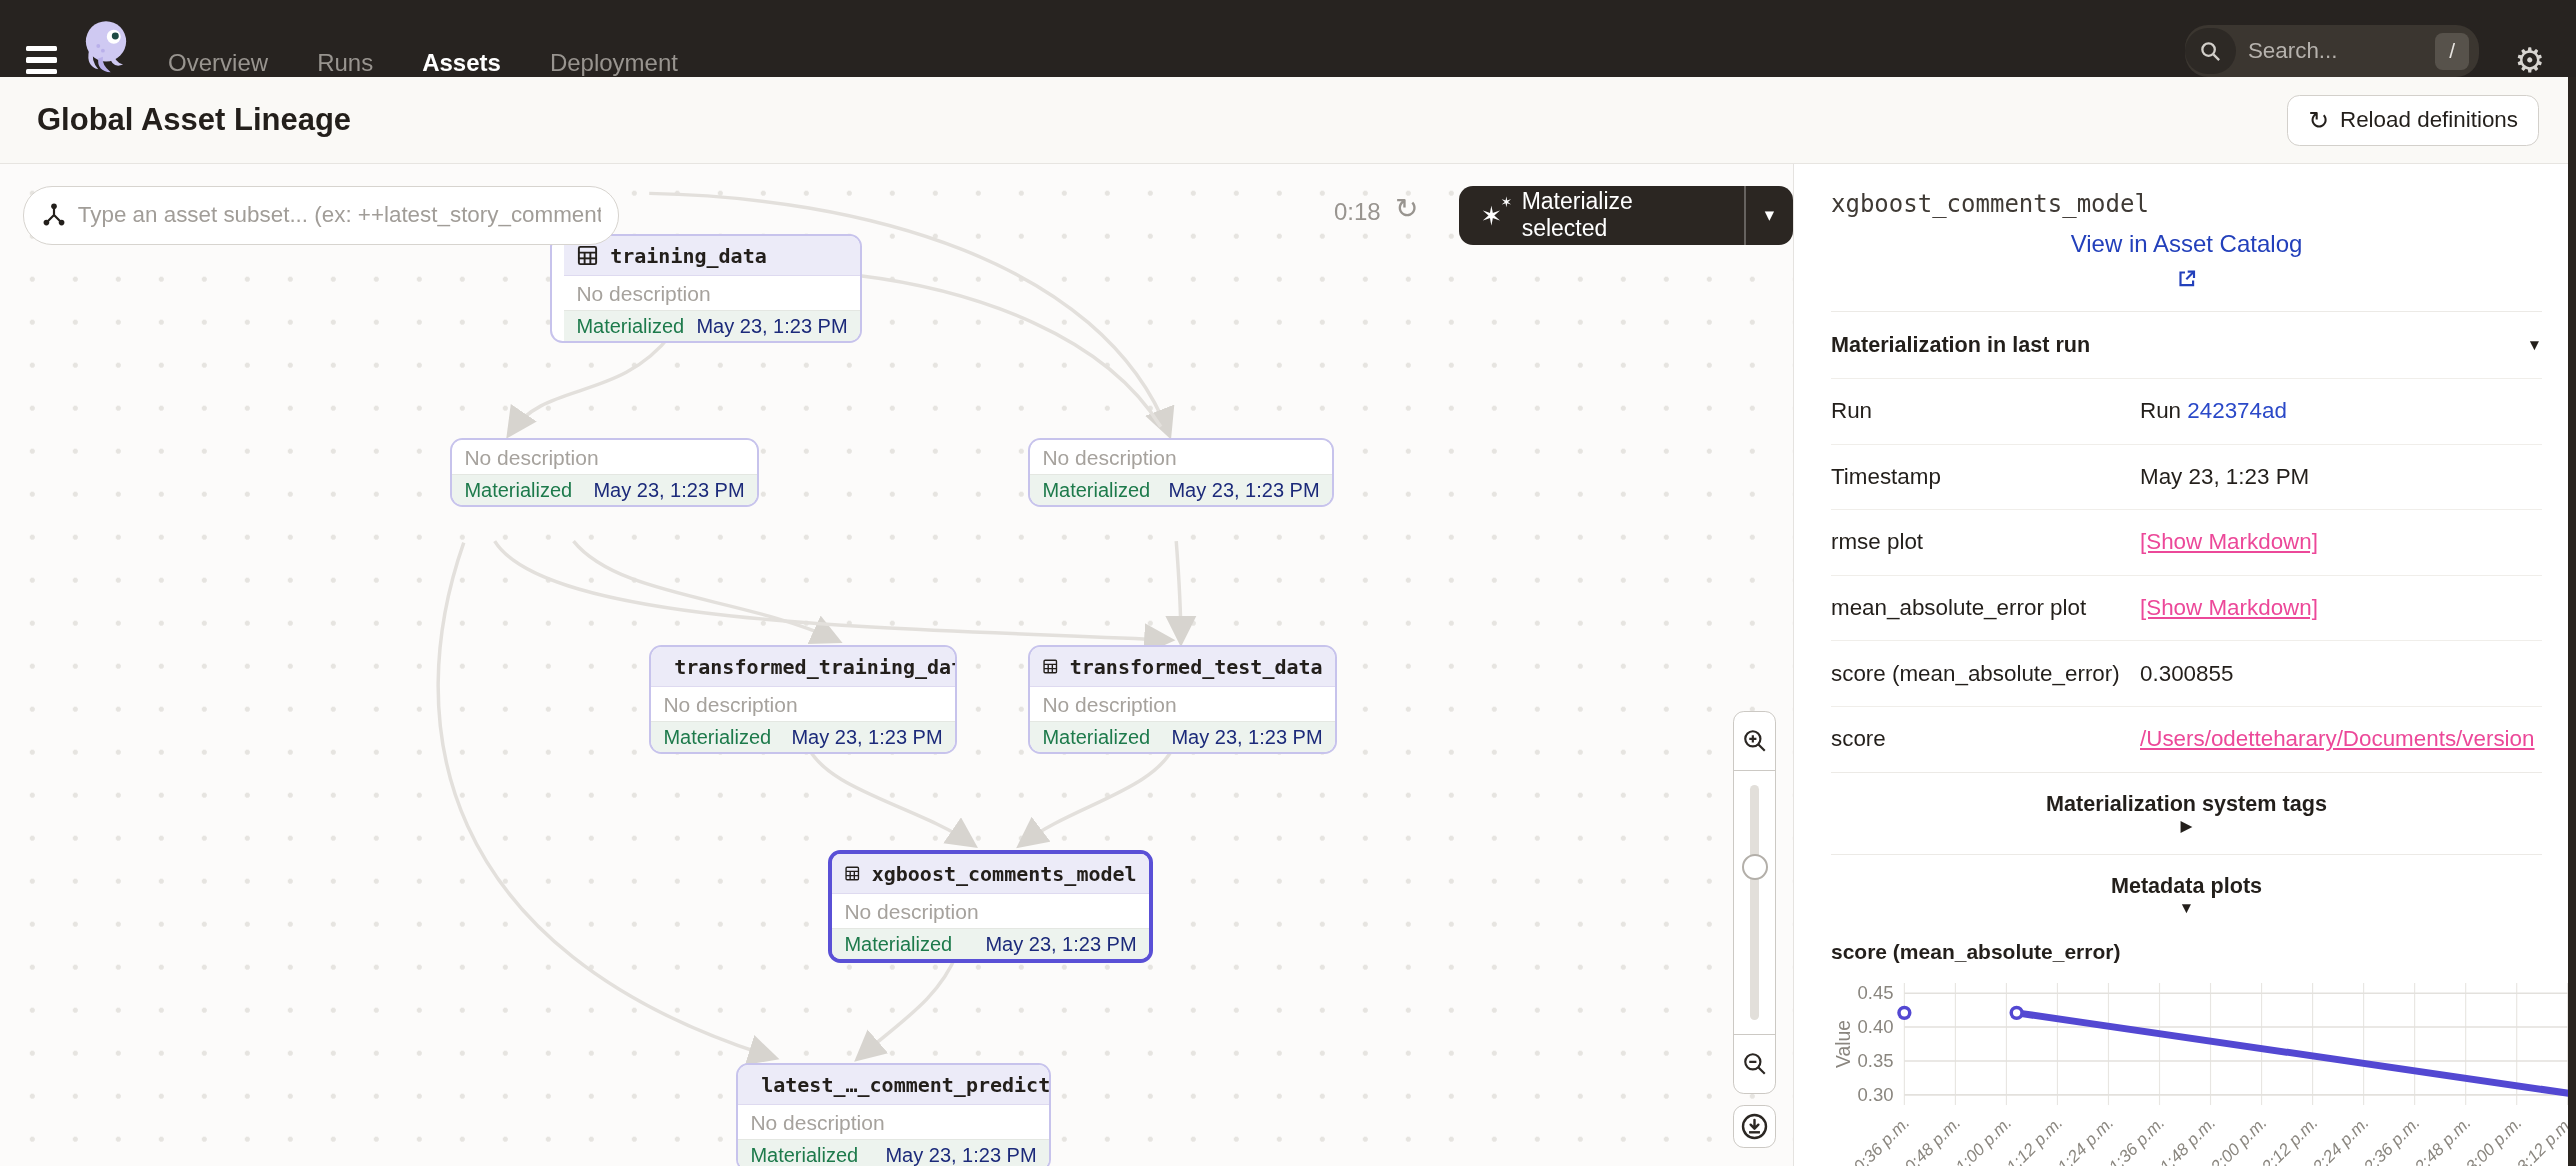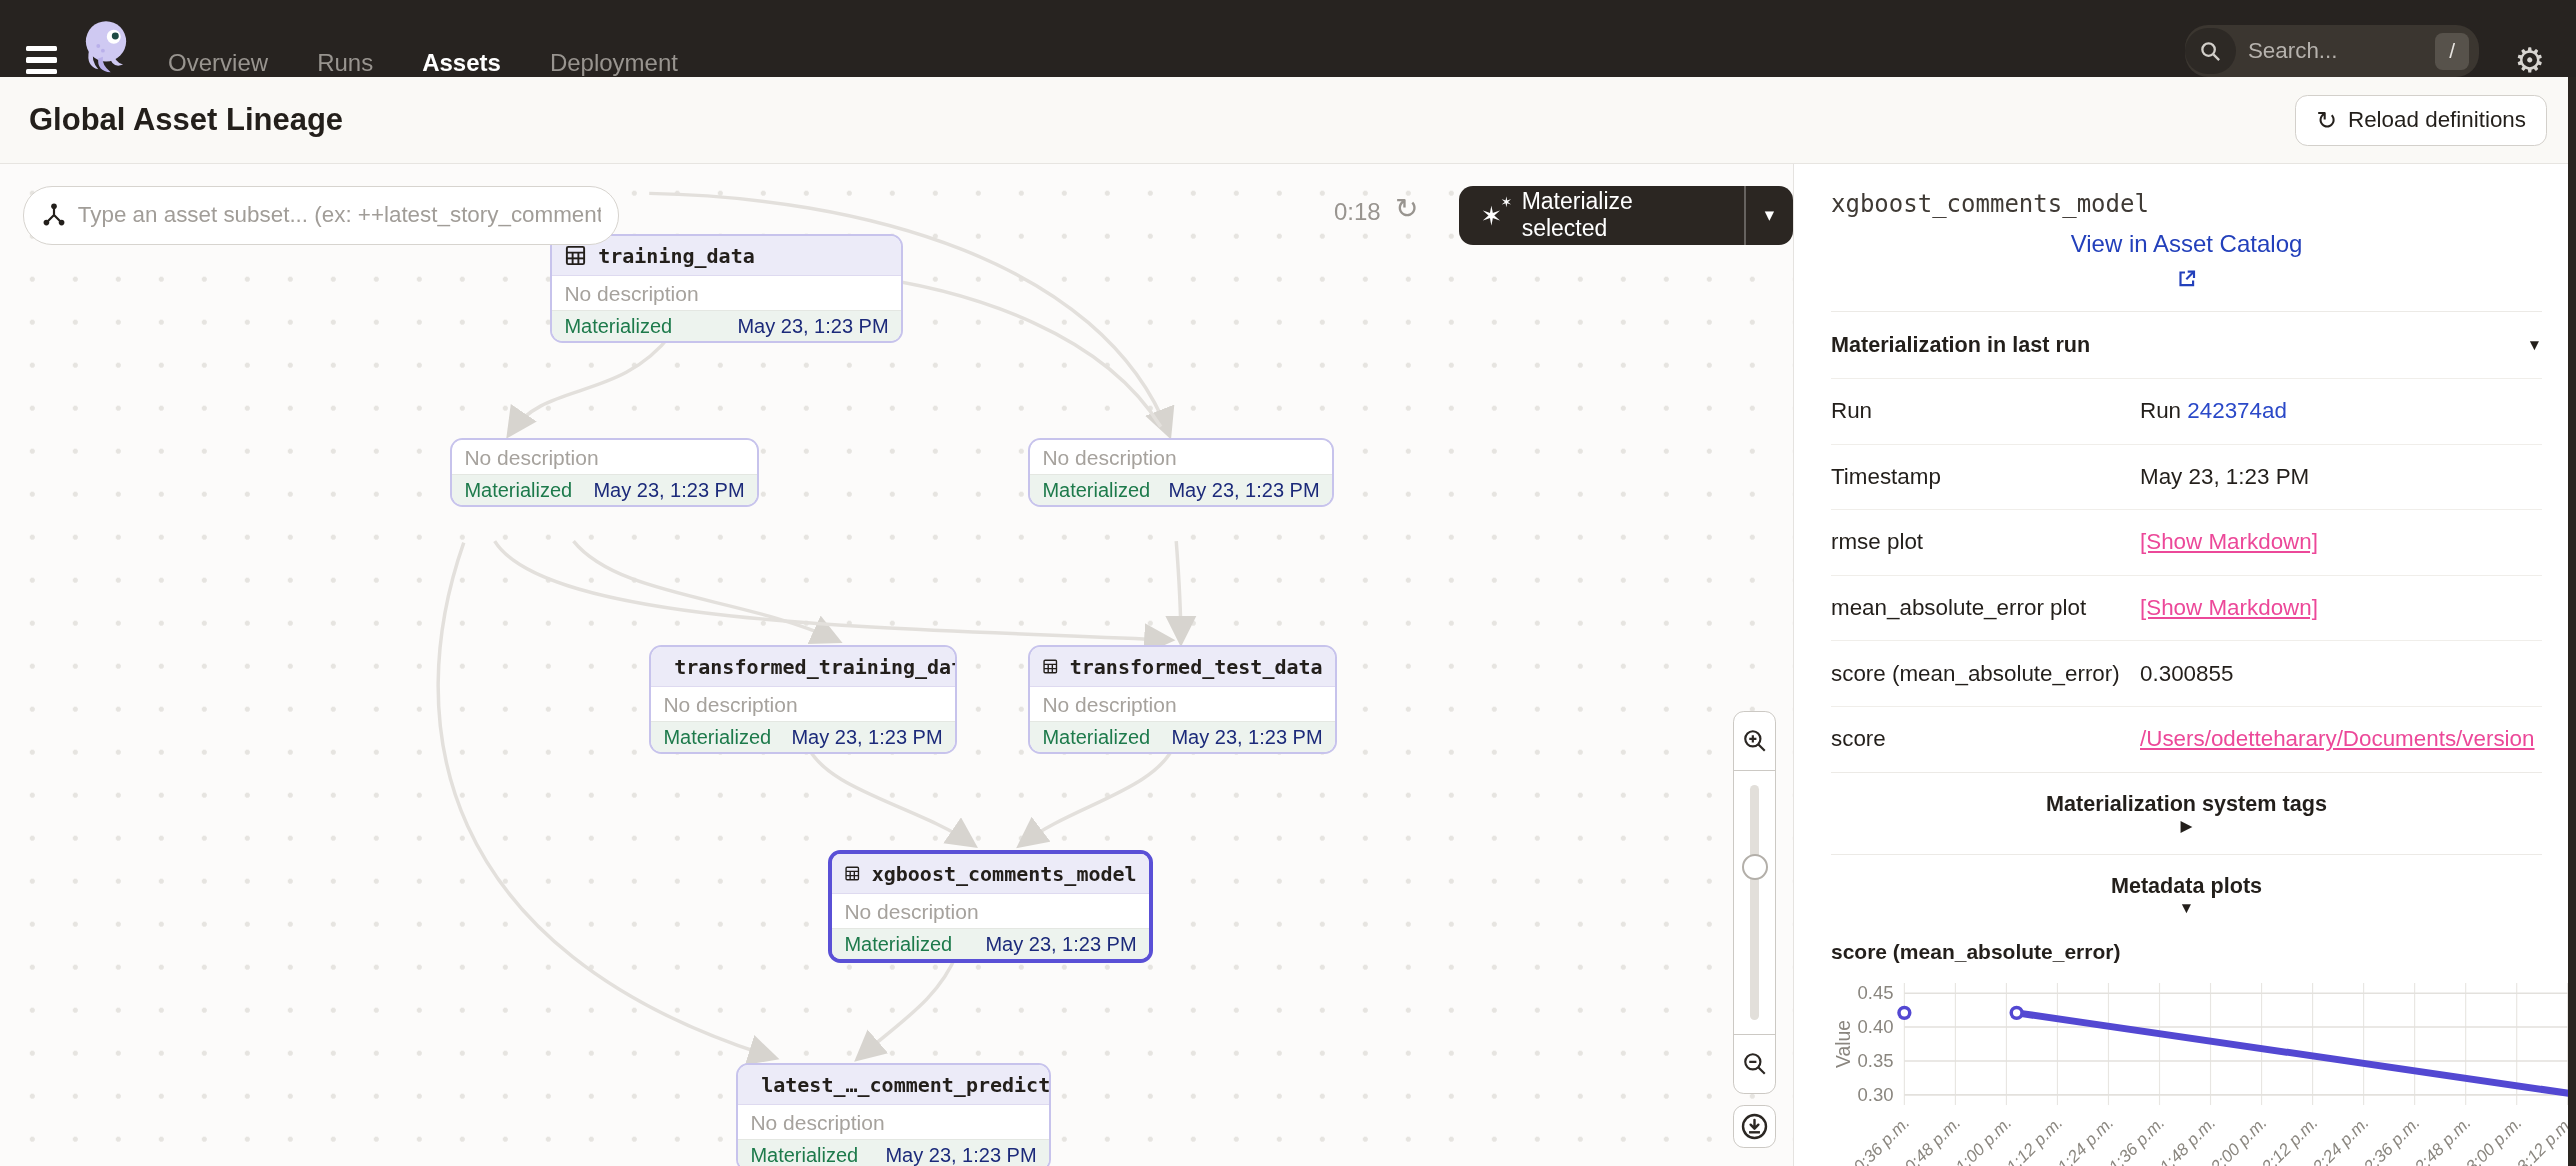--- a/index.html
+++ b/index.html
@@ -21,21 +21,21 @@
   .search-iconwrap { width:51px; height:46px; background:#2d2925; border-radius:23px;
     display:flex; align-items:center; justify-content:center; flex:0 0 auto; }
   .search-ph { color:#b6b2ad; font-size:22.4px; margin-left:12.4px; flex:1; }
   .kbd { background:#57524b; color:#e8e5e1; font-size:21px; border-radius:7.7px;
     width:34px; height:37px; display:flex; align-items:center; justify-content:center;
     margin-right:9.3px; }
   .gear { font-size:34px; color:#d8d5d1; margin-left:23px; cursor:pointer; line-height:1; }
 
   
   .pageheader { height:87px; background:#faf9f6; border-bottom:1.5px solid #e7e5e1;
-    display:flex; align-items:center; padding:0 29px; }
+    display:flex; align-items:center; padding:0 37px; }
   .pagetitle { font-size:31px; font-weight:bold; }
   .reload-btn { margin-left:auto; height:51px; border:1.5px solid #d3d0cb; background:#fff;
     border-radius:12.4px; display:flex; align-items:center; gap:10.8px; padding:0 20px;
     font-size:22.4px; cursor:pointer; color:#231f1b; }
   .refresh-glyph { font-size:25px; line-height:1; }
 
   
   .main { display:flex; height:1003px; }
   .graph-pane { position:relative; flex:1; overflow:hidden; background:#fcfbfa;
     background-image:radial-gradient(circle, #e6e4e0 2.3px, transparent 2.7px);
@@ -177,21 +177,21 @@
         <path d="M 868 221 C 800 308, 706 280, 660 348" fill="none" stroke="#e3e0dc" stroke-width="4.5" marker-end="url(#arrow)"></path>
         <path d="M 742 488 C 800 560, 960 560, 1082 616" fill="none" stroke="#e3e0dc" stroke-width="4.5" marker-end="url(#arrow)"></path>
         <path d="M 640 488 C 710 600, 1180 600, 1512 616" fill="none" stroke="#e3e0dc" stroke-width="4.5" marker-end="url(#arrow)"></path>
         <path d="M 1522 488 C 1526 540, 1528 580, 1528 616" fill="none" stroke="#e3e0dc" stroke-width="4.5" marker-end="url(#arrow)"></path>
         <path d="M 600 490 C 520 718, 560 1018, 1000 1156" fill="none" stroke="#e3e0dc" stroke-width="4.5" marker-end="url(#arrow)"></path>
         <path d="M 1044 751 C 1068 810, 1185 830, 1258 880" fill="none" stroke="#e3e0dc" stroke-width="4.5" marker-end="url(#arrow)"></path>
         <path d="M 1520 751 C 1496 810, 1388 830, 1322 880" fill="none" stroke="#e3e0dc" stroke-width="4.5" marker-end="url(#arrow)"></path>
         <path d="M 1238 1022 C 1215 1080, 1165 1110, 1112 1156" fill="none" stroke="#e3e0dc" stroke-width="4.5" marker-end="url(#arrow)"></path>
       </svg>
     <div id="nodes">
-        <div class="node" style="left: 550px; top: 70px; width: 353px;">
+        <div class="node" style="left: 550px; top: 70px; width: 312px; padding-left: 12px;">
           <div class="node-header">
             <svg width="23" height="23" viewBox="0 0 24 24" fill="none" stroke="#231f1b" stroke-width="2">
               <rect x="3" y="3" width="18" height="18" rx="1.5"></rect>
               <line x1="3" y1="9" x2="21" y2="9"></line>
               <line x1="3" y1="15" x2="21" y2="15"></line>
               <line x1="9" y1="9" x2="9" y2="21"></line>
               <line x1="15" y1="9" x2="15" y2="21"></line>
             </svg>
             <span class="node-title">training_data</span>
           </div>

